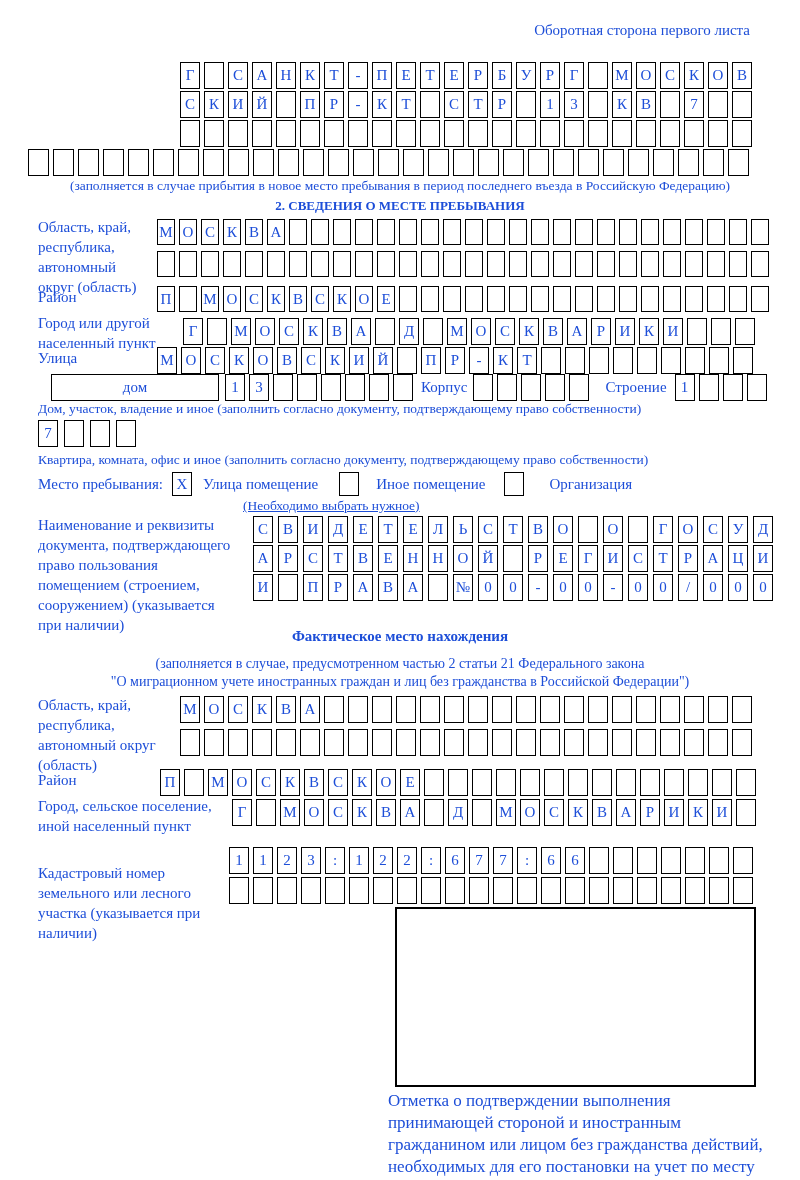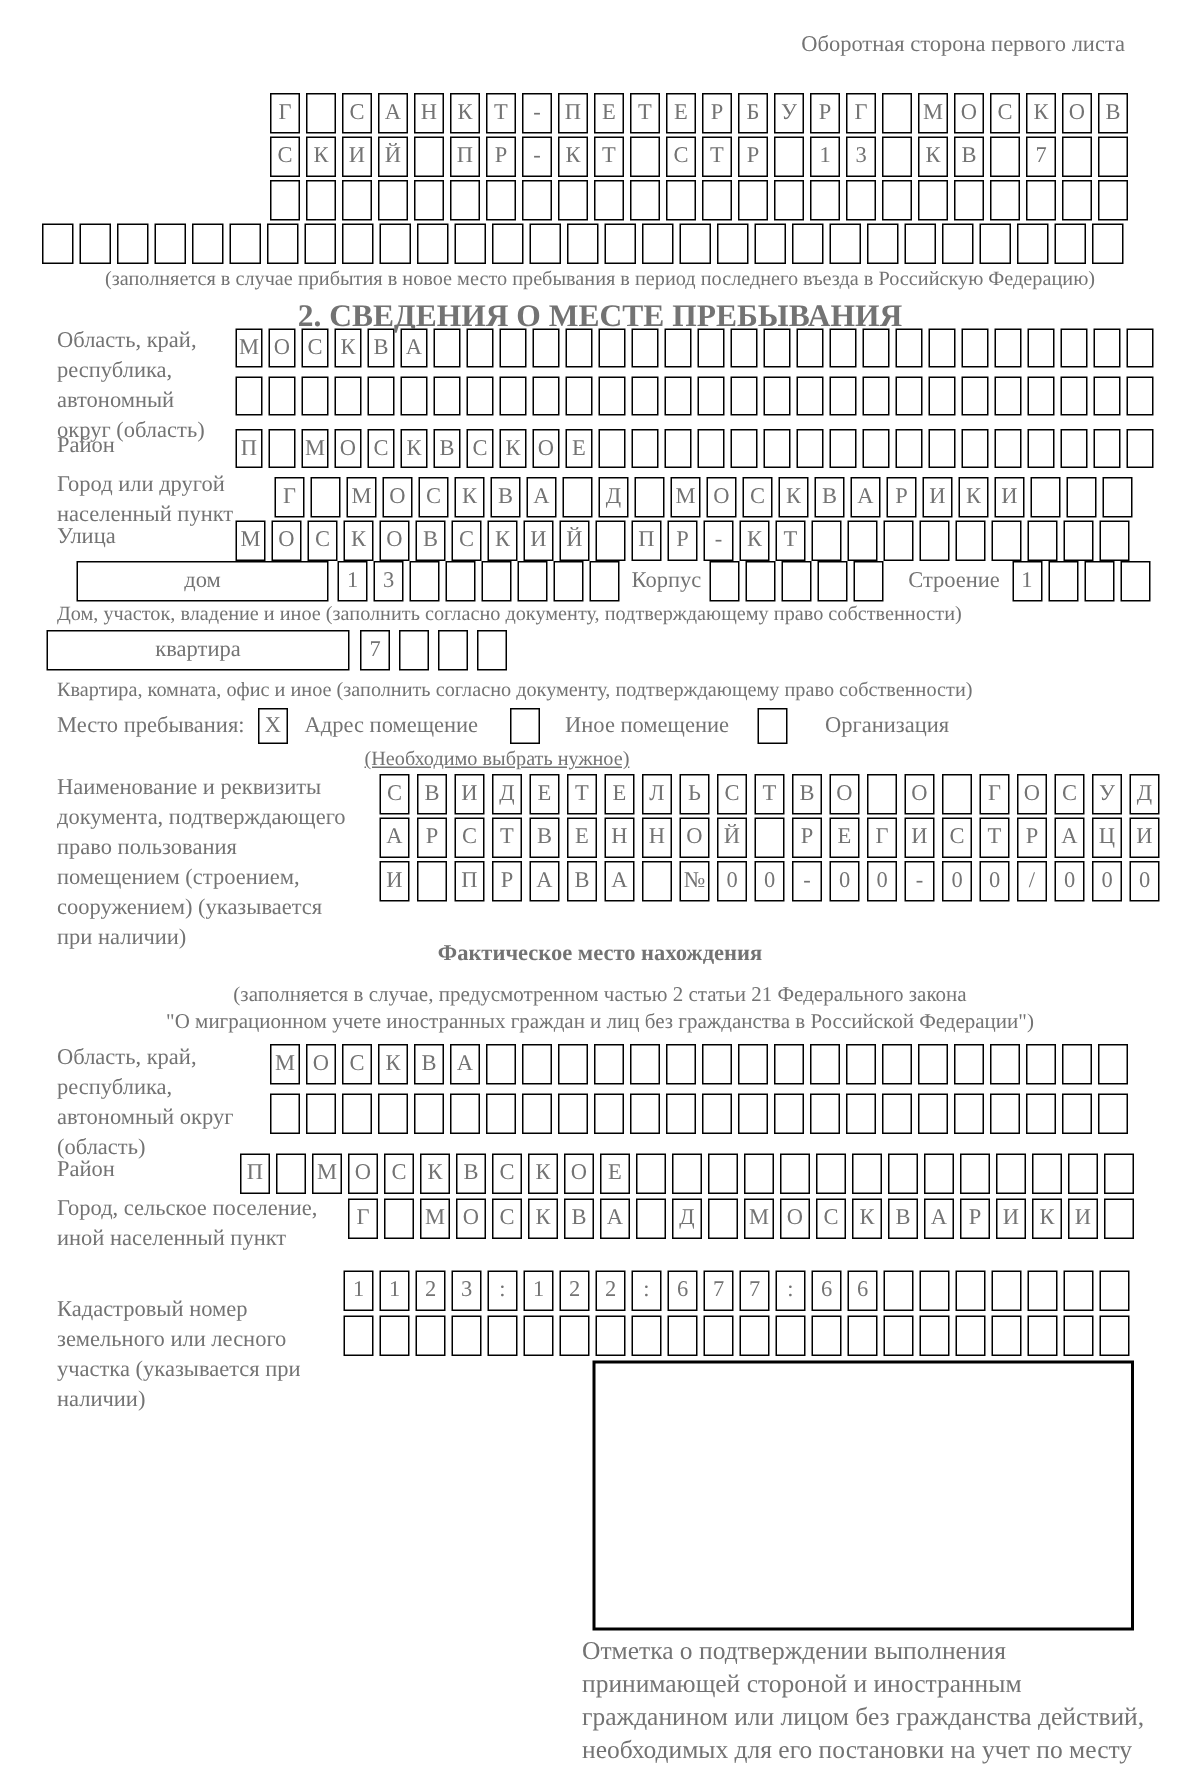--- a/index.html
+++ b/index.html
@@ -1,25 +1,25 @@
 <!DOCTYPE html>
 <html><head>
 <meta charset="utf-8">
 <style>
   html,body{margin:0;padding:0;background:#fff;}
   .page{
     position:relative; width:800px; height:1180px; background:#ffffff;
-    font-family:"Liberation Serif","DejaVu Serif",serif; color:#737373;
+    font-family:"Liberation Serif","DejaVu Serif",serif; color:#1d4ed8;
     overflow:hidden;
   }
   .corner-note{position:absolute; top:22px; right:50px; font-size:15px;}
   .lbl{position:absolute; left:38px; font-size:15px; line-height:1.33;}
   .note{position:absolute; font-size:13.5px; white-space:nowrap;}
   .center{left:0; right:0; text-align:center; white-space:nowrap;}
-  .title{position:absolute; font-weight:bold; font-size:21px;}
+  .title{position:absolute; font-weight:bold; font-size:13px;}
   .cellrow{position:absolute; display:flex; gap:4px;}
   .g5{gap:5px;}
   .cell{
     box-sizing:border-box; flex:none; display:flex; align-items:center; justify-content:center;
     width:20px; height:27px; border:1.6px solid #000; background:#fff;
     font-size:15px; line-height:1;
   }
   .cw18 .cell{width:18px; height:26px;}
   .cw21 .cell{width:21px;}
   .hrow{position:absolute; display:flex; align-items:center;}
@@ -333,34 +333,33 @@
     <span class="cells-inline" style="margin-left:8px;">
         <span class="cell">1</span>
         <span class="cell"></span>
         <span class="cell"></span>
         <span class="cell"></span>
       </span>
   </div>
   <div class="note" style="left:38px; top:401px;">Дом, участок, владение и иное (заполнить согласно документу, подтверждающему право собственности)</div>
 
   <div class="hrow" style="left:31px; top:420px;">
-    <span class="labelbox" style="width:202px;">квартира</span>
     <span class="cells-inline" style="margin-left:7px; gap:6px;">
         <span class="cell">7</span>
         <span class="cell"></span>
         <span class="cell"></span>
         <span class="cell"></span>
       </span>
   </div>
   <div class="note" style="left:38px; top:452px;">Квартира, комната, офис и иное (заполнить согласно документу, подтверждающему право собственности)</div>
 
   <div class="hrow" style="left:38px; top:472px;">
     <span class="inline-label">Место пребывания:</span>
     <span class="chkbox" style="margin-left:9px;">X</span>
-    <span class="inline-label" style="margin-left:11px;">Адрес помещение</span>
+    <span class="inline-label" style="margin-left:11px;">Улица помещение</span>
     <span class="chkbox" style="margin-left:21px;"></span>
     <span class="inline-label" style="margin-left:17px;">Иное помещение</span>
     <span class="chkbox" style="margin-left:19px;"></span>
     <span class="inline-label" style="margin-left:25px;">Организация</span>
   </div>
   <div class="note" style="left:243px; top:498px;text-decoration:underline;">(Необходимо выбрать нужное)</div>
 
   <div class="lbl" style="top:516px; width:195px;">Наименование и реквизиты документа, подтверждающего право пользования помещением (строением, сооружением) (указывается при наличии)</div>
   <div class="cellrow g5" style="left:253px; top:516px;">
       <span class="cell">С</span>

